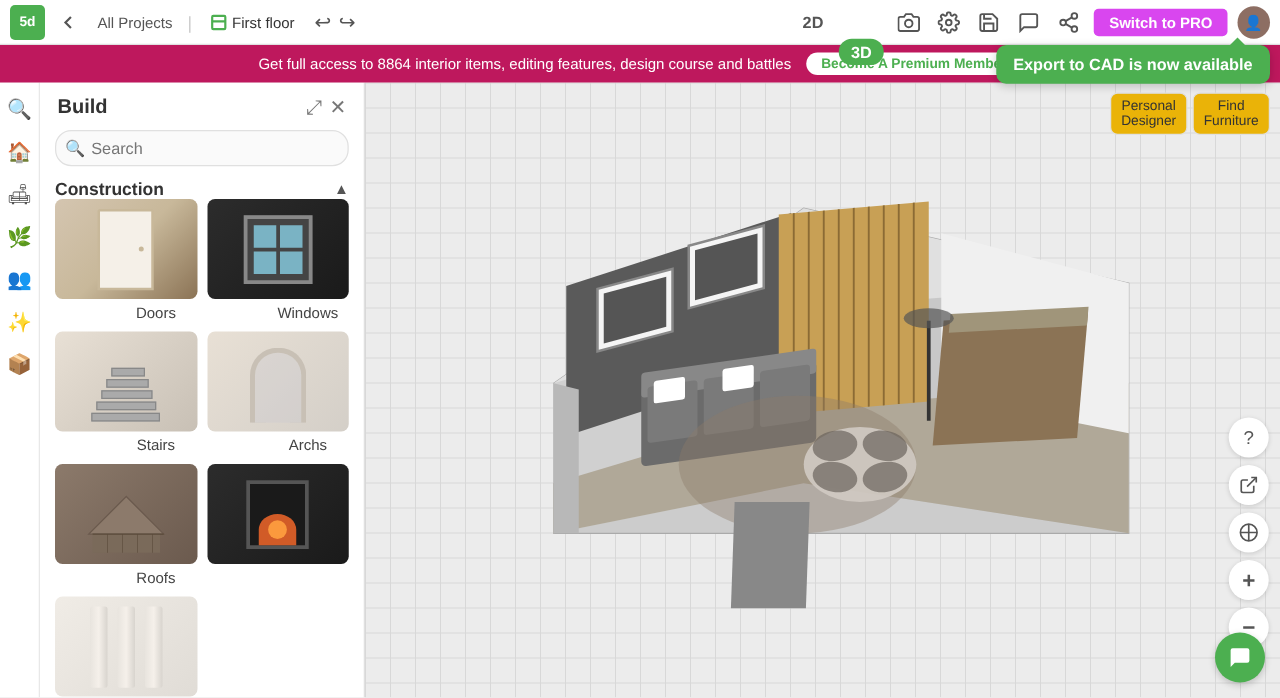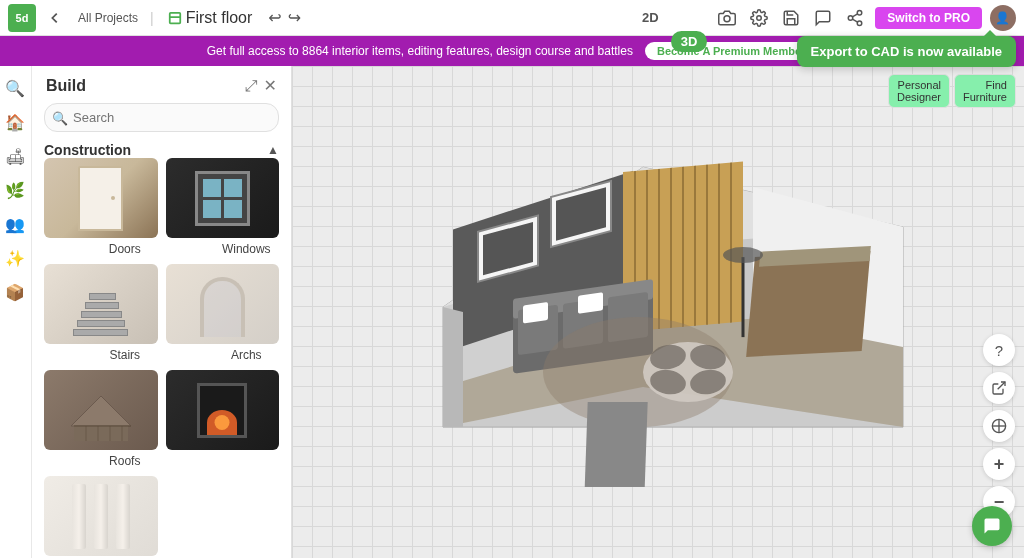--- a/index.html
+++ b/index.html
@@ -4,32 +4,32 @@
   <style>
     * { margin: 0; padding: 0; box-sizing: border-box; }
     body { font-family: -apple-system, BlinkMacSystemFont, 'Segoe UI', sans-serif; width: 1024px; height: 558px; overflow: hidden; background: #f0f0f0; }
 
     
     #topbar { display: flex; align-items: center; height: 36px; background: #fff; border-bottom: 1px solid #e0e0e0; padding: 0 8px; gap: 8px; position: relative; z-index: 10; }
     #topbar .logo { width: 28px; height: 28px; background: #4caf50; border-radius: 4px; display: flex; align-items: center; justify-content: center; color: white; font-weight: bold; font-size: 11px; flex-shrink: 0; }
     #topbar .nav-btn { background: none; border: none; cursor: pointer; color: #555; font-size: 12px; display: flex; align-items: center; gap: 3px; padding: 2px 4px; }
     #topbar .nav-btn svg { width: 14px; height: 14px; }
     #topbar .separator { color: #ccc; font-size: 14px; }
-    #topbar .floor-btn { background: none; border: none; cursor: pointer; color: #333; font-size: 16px; display: flex; align-items: center; gap: 4px; padding: 2px 6px; }
+    #topbar .floor-btn { background: none; border: none; cursor: pointer; color: #333; font-size: 12px; display: flex; align-items: center; gap: 4px; padding: 2px 6px; }
     #topbar .spacer { flex: 1; }
     #topbar .view-toggle { display: flex; align-items: center; gap: 2px; }
     #topbar .view-btn { padding: 3px 10px; border: none; border-radius: 3px; cursor: pointer; font-size: 13px; font-weight: 600; }
     #topbar .view-btn.inactive { background: none; color: #555; }
     #topbar .view-btn.active { background: #4caf50; color: white; border-radius: 12px; margin-top: 48px; }
     #topbar .icon-btn { background: none; border: none; cursor: pointer; color: #555; padding: 3px; display: flex; align-items: center; justify-content: center; }
     #topbar .pro-btn { background: #d946ef; color: white; border: none; border-radius: 4px; padding: 4px 12px; font-size: 12px; font-weight: 600; cursor: pointer; }
     #topbar .avatar { width: 26px; height: 26px; border-radius: 50%; background: #8d6e63; overflow: hidden; display: flex; align-items: center; justify-content: center; color: white; font-size: 12px; }
 
     
-    #banner { background: #a21caf; color: white; text-align: center; font-size: 12px; padding: 6px 0; display: flex; align-items: center; justify-content: center; gap: 12px; height: 30px; position: relative; z-index: 9; }
+    #banner { background: #be185d; color: white; text-align: center; font-size: 12px; padding: 6px 0; display: flex; align-items: center; justify-content: center; gap: 12px; height: 30px; position: relative; z-index: 9; }
     #banner .premium-btn { background: white; color: #4caf50; border: none; border-radius: 12px; padding: 3px 12px; font-size: 11px; font-weight: 600; cursor: pointer; }
 
     
     #main { display: flex; height: calc(558px - 36px - 30px); position: relative; }
 
     
     #left-icons { width: 32px; background: #fff; border-right: 1px solid #e8e8e8; display: flex; flex-direction: column; align-items: center; padding-top: 8px; gap: 6px; z-index: 5; }
     #left-icons .icon-item { width: 28px; height: 28px; display: flex; align-items: center; justify-content: center; cursor: pointer; border-radius: 4px; color: #555; font-size: 16px; }
     #left-icons .icon-item.active { color: #4caf50; }
 
@@ -76,21 +76,21 @@
     
     #right-sidebar { position: absolute; right: 0; top: 0; width: 50px; height: 100%; display: flex; flex-direction: column; align-items: center; justify-content: flex-end; padding-bottom: 40px; gap: 6px; pointer-events: none; }
     #right-sidebar .right-btn { width: 32px; height: 32px; background: white; border: none; border-radius: 50%; cursor: pointer; display: flex; align-items: center; justify-content: center; color: #555; font-size: 15px; box-shadow: 0 1px 4px rgba(0,0,0,0.15); pointer-events: all; }
 
     
     #export-tooltip { position: absolute; top: 36px; right: 8px; background: #4caf50; color: white; padding: 8px 14px; border-radius: 8px; font-size: 13px; font-weight: 600; white-space: nowrap; z-index: 20; box-shadow: 0 2px 8px rgba(0,0,0,0.2); }
     #export-tooltip::after { content: ''; position: absolute; top: -6px; right: 20px; border: 6px solid transparent; border-bottom-color: #4caf50; border-top: 0; }
 
     
     #quick-actions { position: absolute; top: 8px; right: 8px; display: flex; gap: 4px; z-index: 8; }
-    #quick-actions .qa-btn { background: #86efac; border: 1px solid #e0e0e0; border-radius: 6px; padding: 4px 8px; font-size: 11px; cursor: pointer; text-align: right; color: #333; min-width: 60px; }
+    #quick-actions .qa-btn { background: #eab308; border: 1px solid #e0e0e0; border-radius: 6px; padding: 4px 8px; font-size: 11px; cursor: pointer; text-align: center; color: #333; min-width: 60px; }
 
     
     #chat-btn { position: absolute; bottom: 12px; right: 12px; width: 40px; height: 40px; background: #4caf50; border-radius: 50%; border: none; cursor: pointer; display: flex; align-items: center; justify-content: center; color: white; font-size: 18px; box-shadow: 0 2px 6px rgba(0,0,0,0.2); z-index: 10; }
 
     
     .undo-redo { display: flex; gap: 2px; }
     .undo-redo button { background: none; border: none; cursor: pointer; font-size: 16px; color: #555; padding: 2px; }
 
     
     #panel-content::-webkit-scrollbar { width: 4px; }

